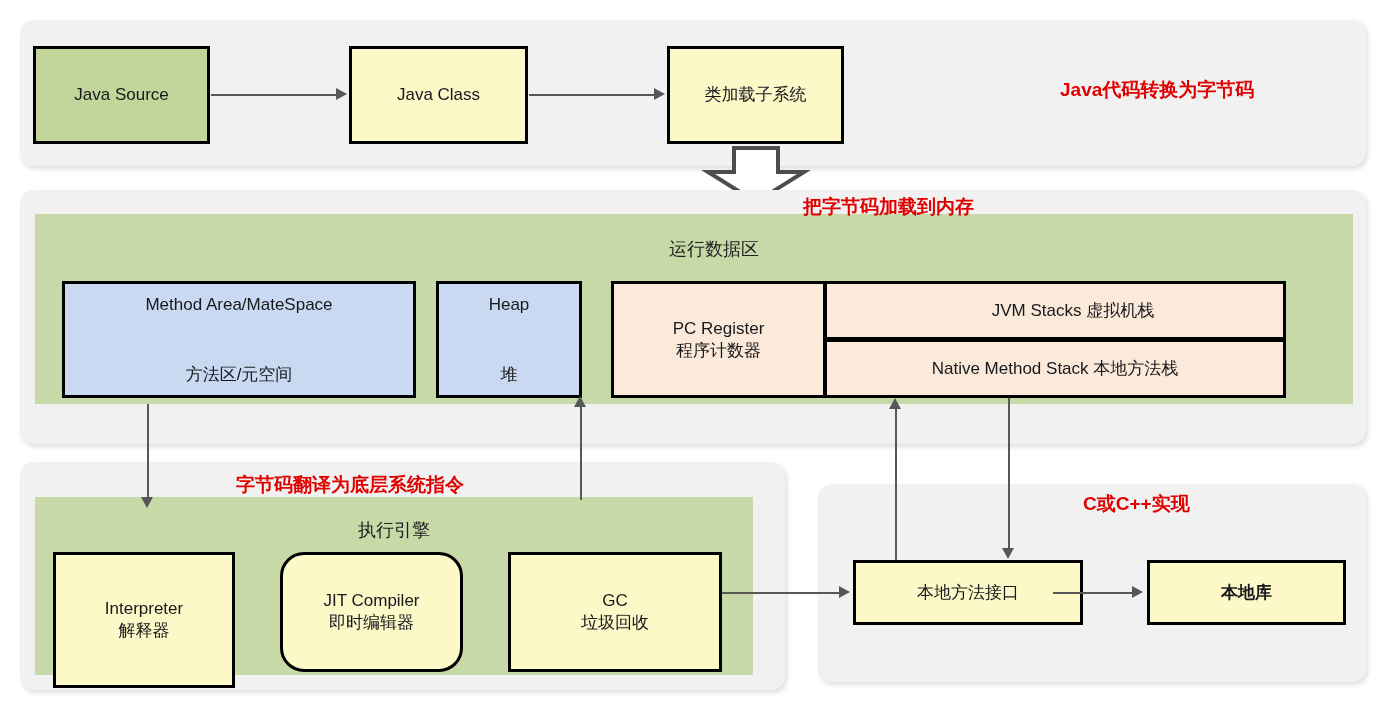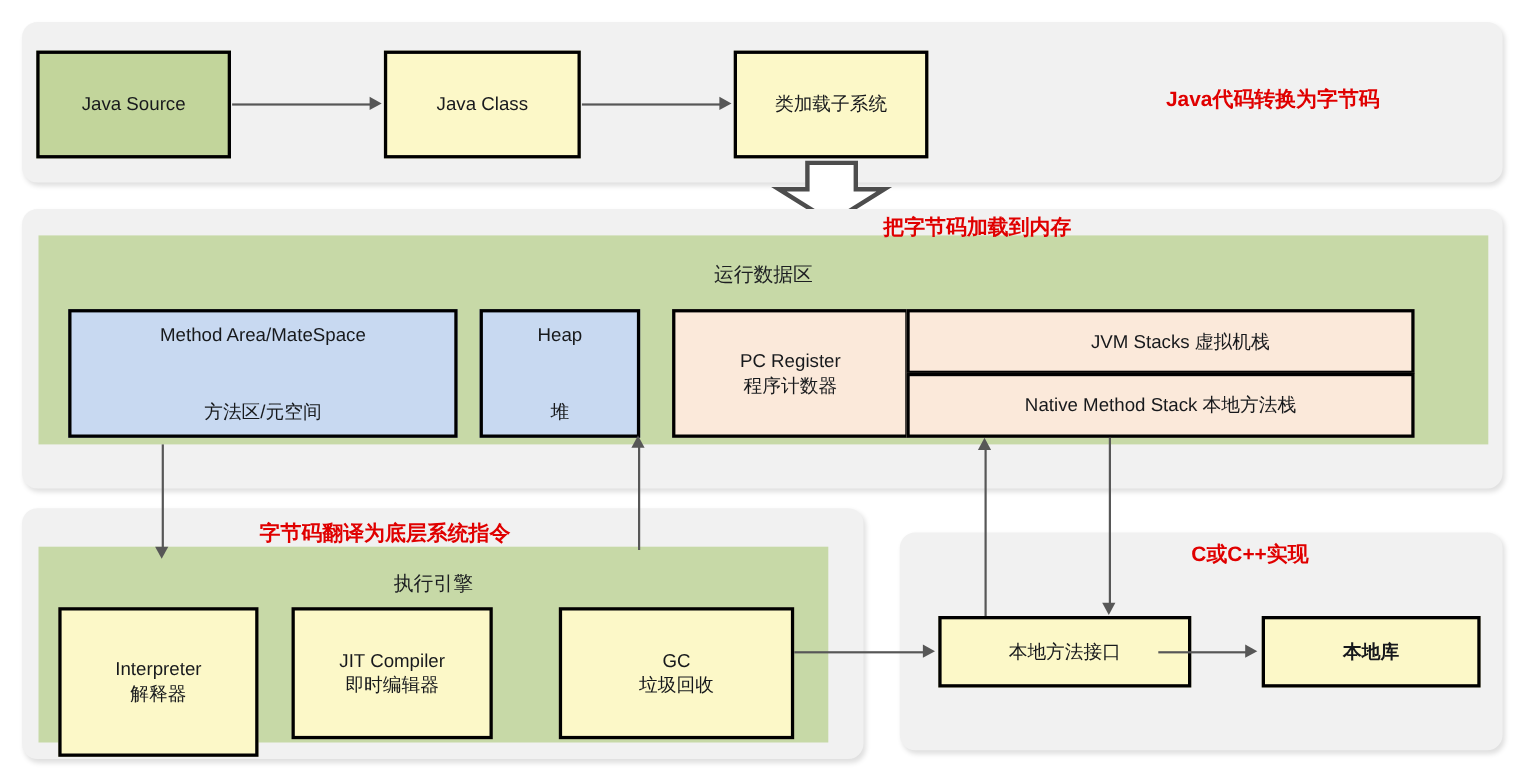--- a/index.html
+++ b/index.html
@@ -116,21 +116,21 @@
 
   <div class="blockarrow" style="left:700px;top:146px;width:112px;height:58px;">
     <svg width="112" height="58" viewBox="0 0 112 58">
       <polygon points="34,2 78,2 78,26 104,26 56,56 8,26 34,26" fill="#ffffff" stroke="#4d4d4d" stroke-width="4"></polygon>
     </svg>
   </div>
 
   <div class="panel" style="left:20px;top:190px;width:1346px;height:254px;"></div>
   <div class="green" style="left:35px;top:214px;width:1318px;height:190px;"></div>
 
-  <div class="caption" style="left:35px;top:237px;width:1318px;">
+  <div class="caption" style="left:35px;top:237px;width:1318px;padding-left:20px;">
     <span>运行数据区</span>
   </div>
 
   <div class="annot" style="left:803px;top:194px;">
     <span>把字节码加载到内存</span>
   </div>
 
   <div class="node fill-blue" style="left:62px;top:281px;width:354px;height:117px;">
     <span>Method Area/MateSpace</span>
     <span class="l2">方法区/元空间</span>
@@ -163,21 +163,21 @@
 
   <div class="annot" style="left:236px;top:472px;">
     <span>字节码翻译为底层系统指令</span>
   </div>
 
   <div class="node fill-yellow" style="left:53px;top:552px;width:182px;height:136px;">
     <span>Interpreter</span>
     <span class="l2">解释器</span>
   </div>
 
-  <div class="node fill-yellow" style="left:265px;top:552px;width:183px;height:120px;">
+  <div class="node fill-yellow" style="left:280px;top:552px;width:183px;height:120px;border-radius:24px;">
     <span>JIT Compiler</span>
     <span class="l2">即时编辑器</span>
   </div>
 
   <div class="node fill-yellow" style="left:508px;top:552px;width:214px;height:120px;">
     <span>GC</span>
     <span class="l2">垃圾回收</span>
   </div>
 
   <div class="vline" style="left:147px;top:404px;height:96px;"></div>

